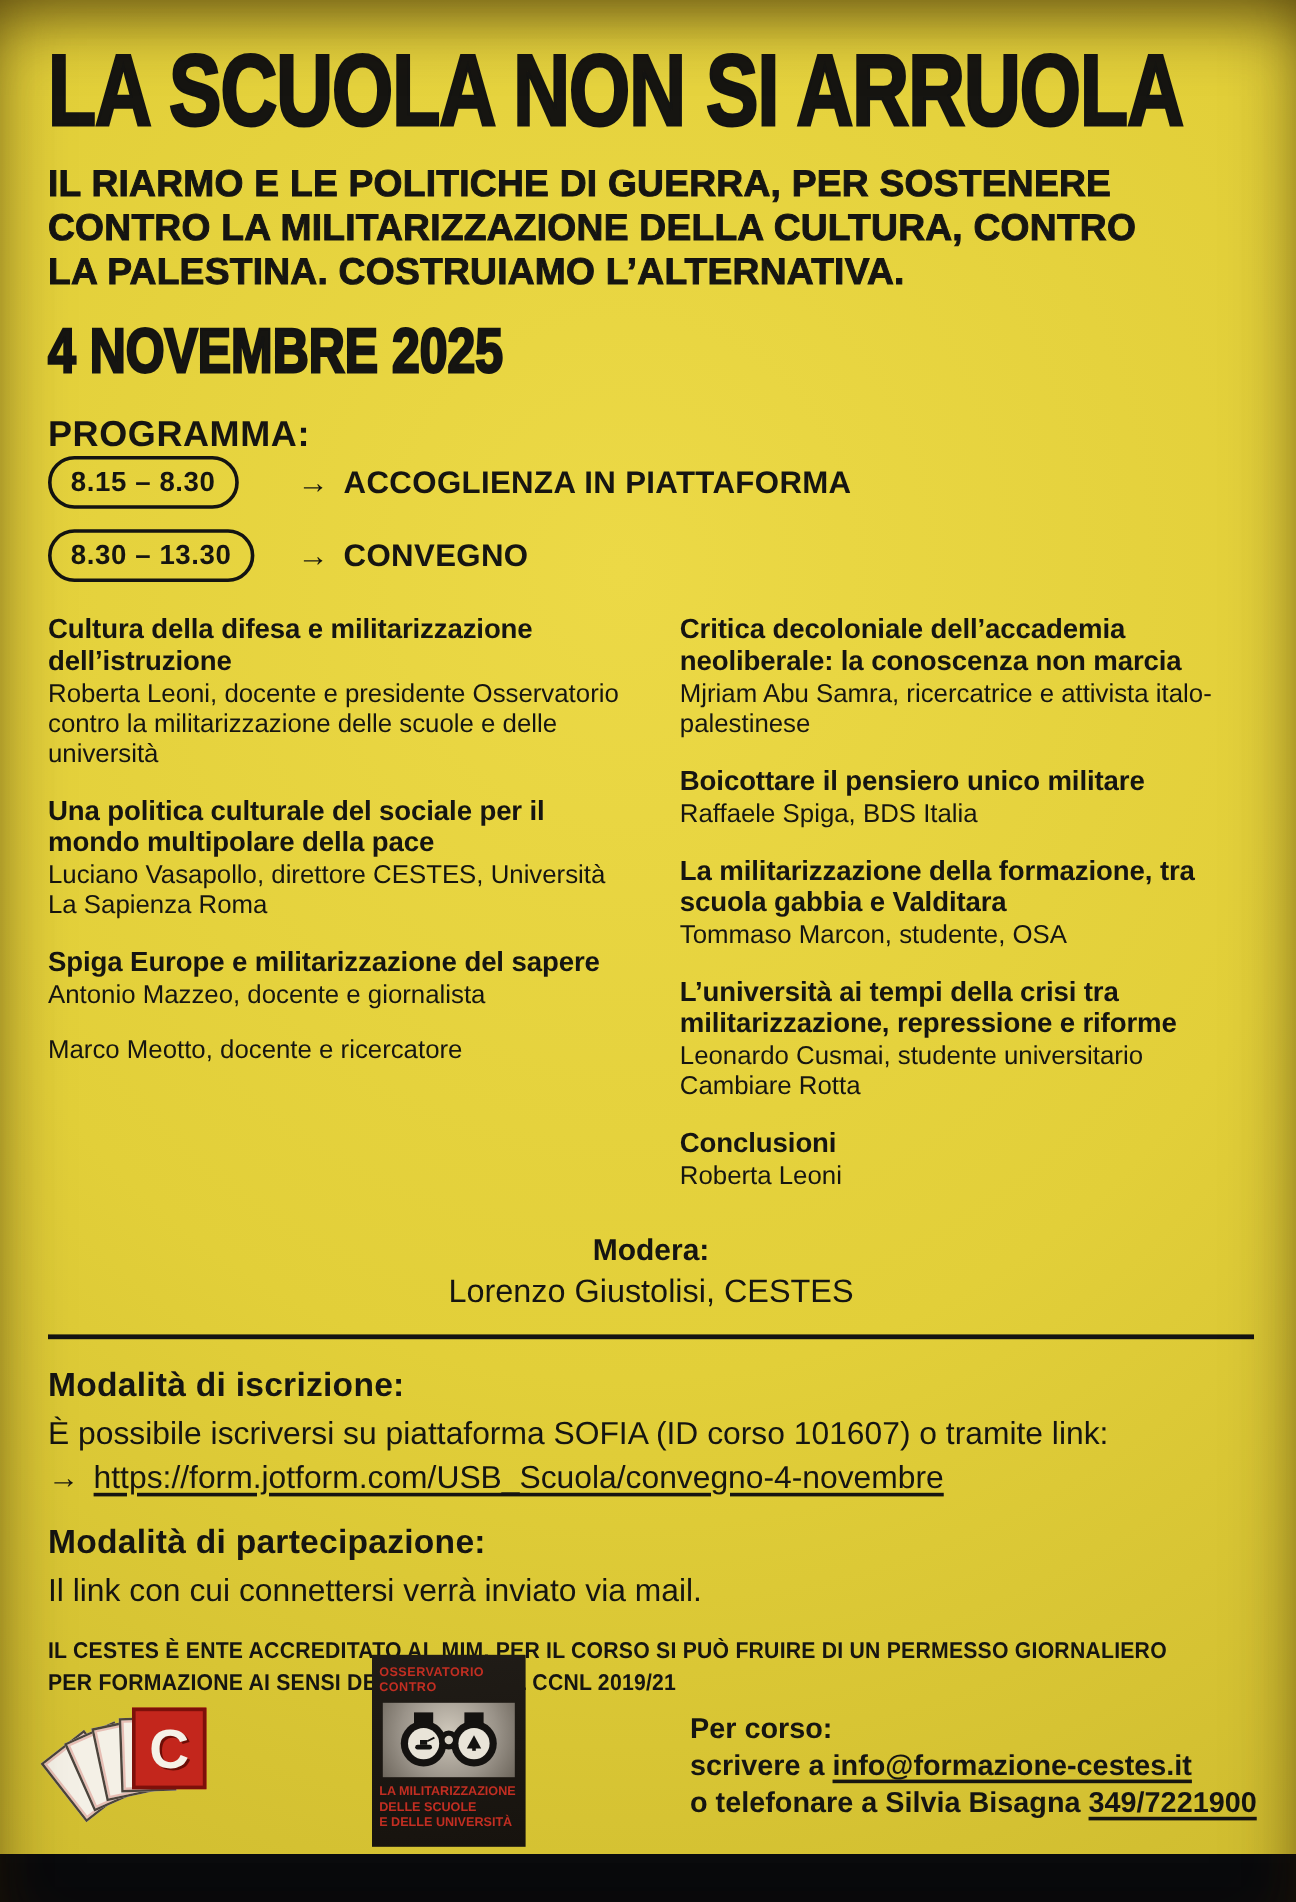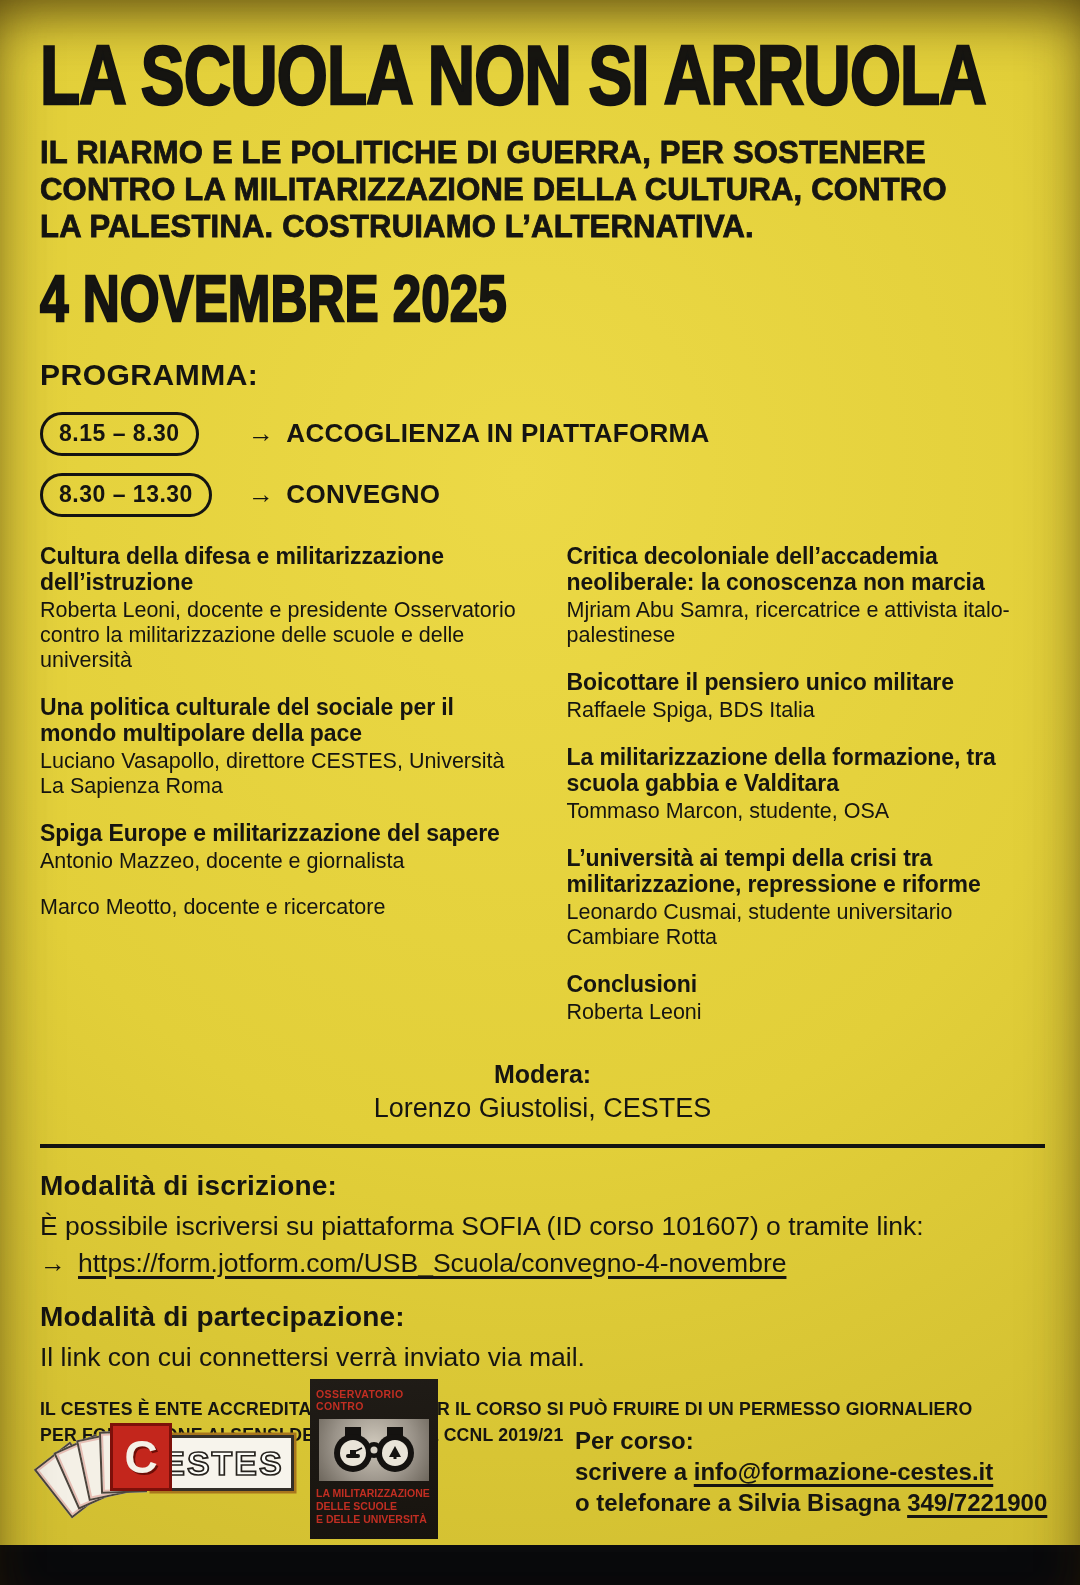--- a/index.html
+++ b/index.html
@@ -12,26 +12,26 @@
   .vignette{position:absolute;inset:0;pointer-events:none;z-index:9;
     box-shadow:inset 0 34px 55px -20px rgba(45,28,0,.65),
                inset 34px 0 70px -45px rgba(45,28,0,.4),
                inset -34px 0 70px -45px rgba(45,28,0,.4);}
   
   .title{margin:6px 0 0 0;font-size:84px;line-height:.95;font-weight:bold;
     letter-spacing:-1px;-webkit-text-stroke:2.6px #141412;white-space:nowrap;}
   .xt{display:inline-block;transform:scaleX(.78);transform-origin:0 60%;}
   .subtitle{margin-top:18px;font-size:31px;line-height:37px;font-weight:bold;
     -webkit-text-stroke:.8px #141412;letter-spacing:.2px;}
-  .date{margin-top:24px;font-size:64px;line-height:.95;font-weight:bold;
+  .date{margin-top:24px;font-size:52px;line-height:.95;font-weight:bold;
     -webkit-text-stroke:2.3px #141412;white-space:nowrap;}
   .xd{display:inline-block;transform:scaleX(.8);transform-origin:0 60%;}
   
   .programma{margin-top:28px;font-size:30px;font-weight:bold;letter-spacing:.5px;}
-  .schedule{margin-top:20px;display:flex;flex-direction:column;gap:17px;}
+  .schedule{display:flex;flex-direction:column;gap:17px;}
   .srow{display:grid;grid-template-columns:208px auto;align-items:center;}
   .pill{justify-self:start;border:3px solid #141412;border-radius:24px;
     padding:5px 16px 6px 16px;font-weight:bold;font-size:23px;letter-spacing:.5px;}
   .slabel-wrap{display:flex;align-items:center;gap:12px;font-weight:bold;
     font-size:26px;letter-spacing:.3px;}
   .arrow{font-weight:bold;font-size:26px;}
   
   .columns{margin-top:26px;display:grid;grid-template-columns:1fr 1fr;column-gap:48px;}
   .session{margin-bottom:21px;}
   .s-title{font-size:23px;line-height:26px;font-weight:bold;letter-spacing:-.1px;}
@@ -185,23 +185,20 @@
   <div class="footer">
 
     <div class="cestes-logo">
       <div class="card c1"></div>
       <div class="card c2"></div>
       <div class="card c3"></div>
       <div class="card c4"></div>
       <div class="c-box">
         <span class="c-letter">C</span>
       </div>
-      <div class="banner">
-        <span class="banner-text">ESTES</span>
-      </div>
     </div>
 
     <div class="obs-logo">
       <div class="obs-top">OSSERVATORIO CONTRO</div>
       <div class="obs-mid">
         <svg width="88" height="50" viewBox="0 0 88 50">
           <rect x="15" y="2" width="16" height="16" fill="#141210"></rect>
           <rect x="57" y="2" width="16" height="16" fill="#141210"></rect>
           <circle cx="23" cy="28" r="19" fill="#141210"></circle>
           <circle cx="65" cy="28" r="19" fill="#141210"></circle>

